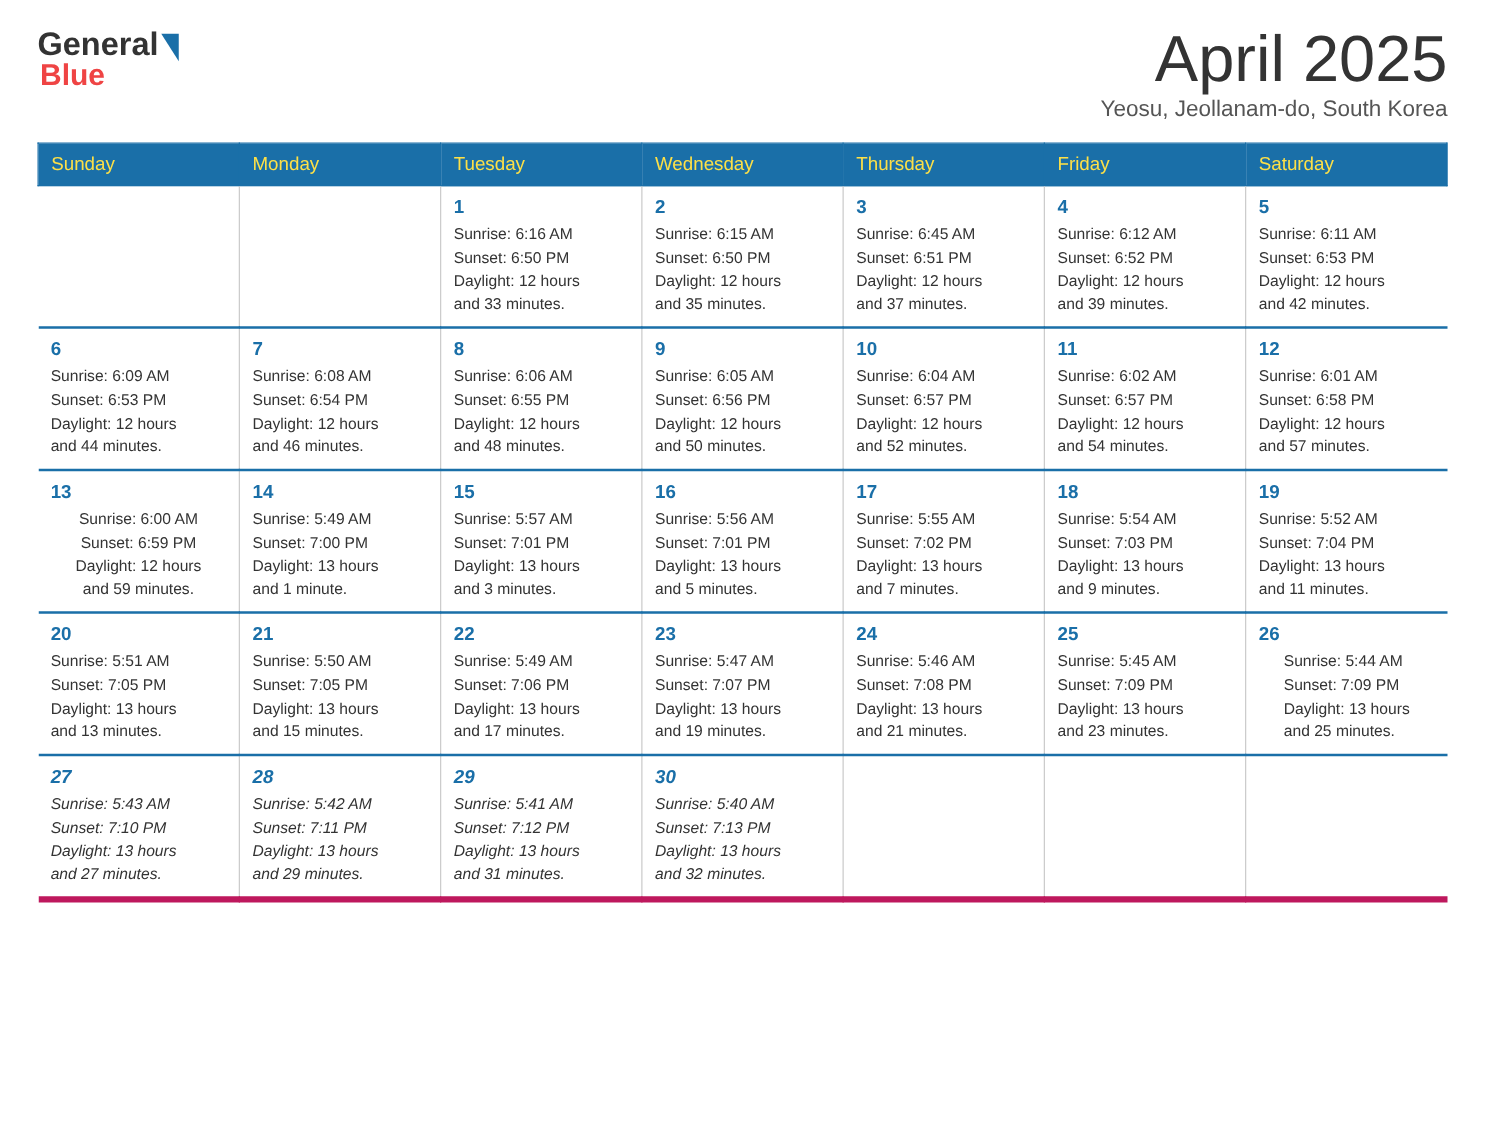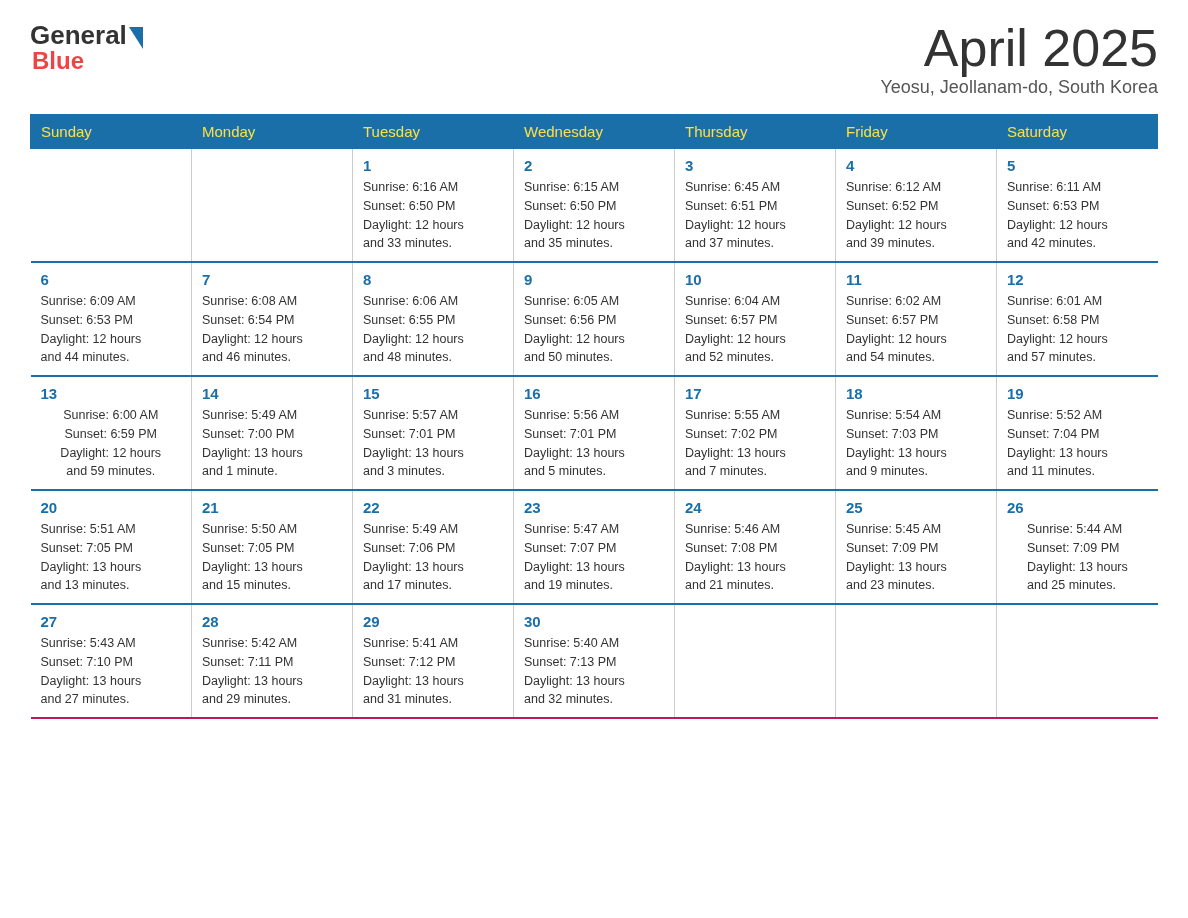--- a/index.html
+++ b/index.html
@@ -98,21 +98,22 @@
     }
     .day-info {
       font-size: 12.5px;
       line-height: 1.5;
       color: #333;
     }
     .empty-cell {
       background: #fff;
     }
     tbody tr:last-child {
-      border-bottom: 2px solid #be185d;
+      border-bottom: 5px solid #be185d;
+      font-style: italic;
     }
   </style>
 </head>
 <body>
 
 <div class="header">
   <div class="logo">
     <div class="logo-top">
       <span class="logo-general">General</span>
       <div class="logo-arrow"></div>

